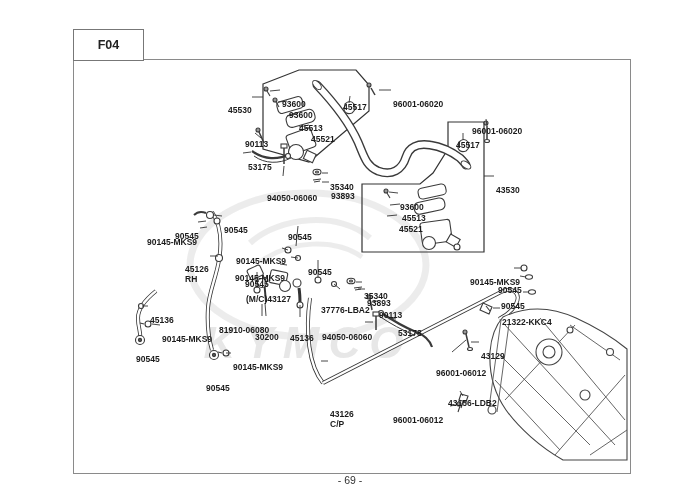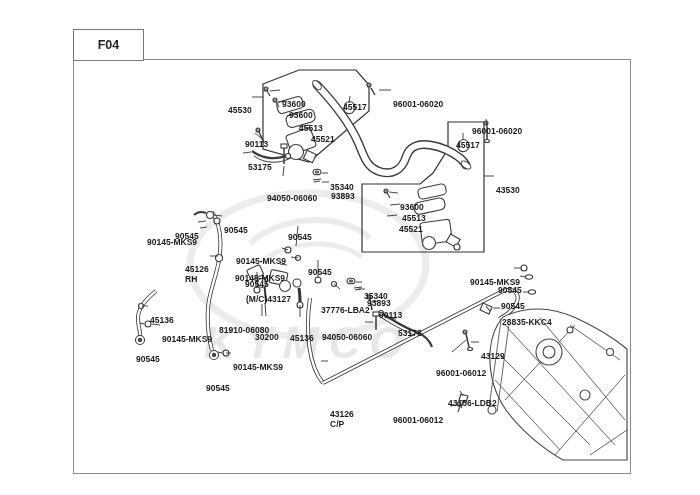--- a/index.html
+++ b/index.html
@@ -275,21 +275,22 @@
       <div class="part-label" style="left: 162px; top: 319px;">90145-MKS9</div>
       <div class="part-label" style="left: 136px; top: 339px;">90545</div>
       <div class="part-label" style="left: 219px; top: 310px;">81910-06080</div>
       <div class="part-label" style="left: 255px; top: 317px;">30200</div>
       <div class="part-label" style="left: 290px; top: 318px;">45136</div>
       <div class="part-label" style="left: 233px; top: 347px;">90145-MKS9</div>
       <div class="part-label" style="left: 206px; top: 368px;">90545</div>
       <div class="part-label" style="left: 470px; top: 262px;">90145-MKS9</div>
       <div class="part-label" style="left: 498px; top: 270px;">90545</div>
       <div class="part-label" style="left: 501px; top: 286px;">90545</div>
-      <div class="part-label" style="left: 502px; top: 302px;">28835-KKC4</div>
+      <div class="part-label" style="left: 502px; top: 302px;">21322-KKC4</div>
       <div class="part-label" style="left: 481px; top: 336px;">43129</div>
       <div class="part-label" style="left: 436px; top: 353px;">96001-06012</div>
       <div class="part-label" style="left: 437px; top: 383px; margin-left: 11px;">43156-LDB2</div>
       <div class="part-label" style="left: 393px; top: 400px;">96001-06012</div>
       <div class="part-label two-line" style="left: 330px; top: 354px; margin-top: 40px;">43126<div>C/P</div></div>
     </div>
 
+  <div id="page-number">- 69 -</div>
 </div>
 
 </body></html>

